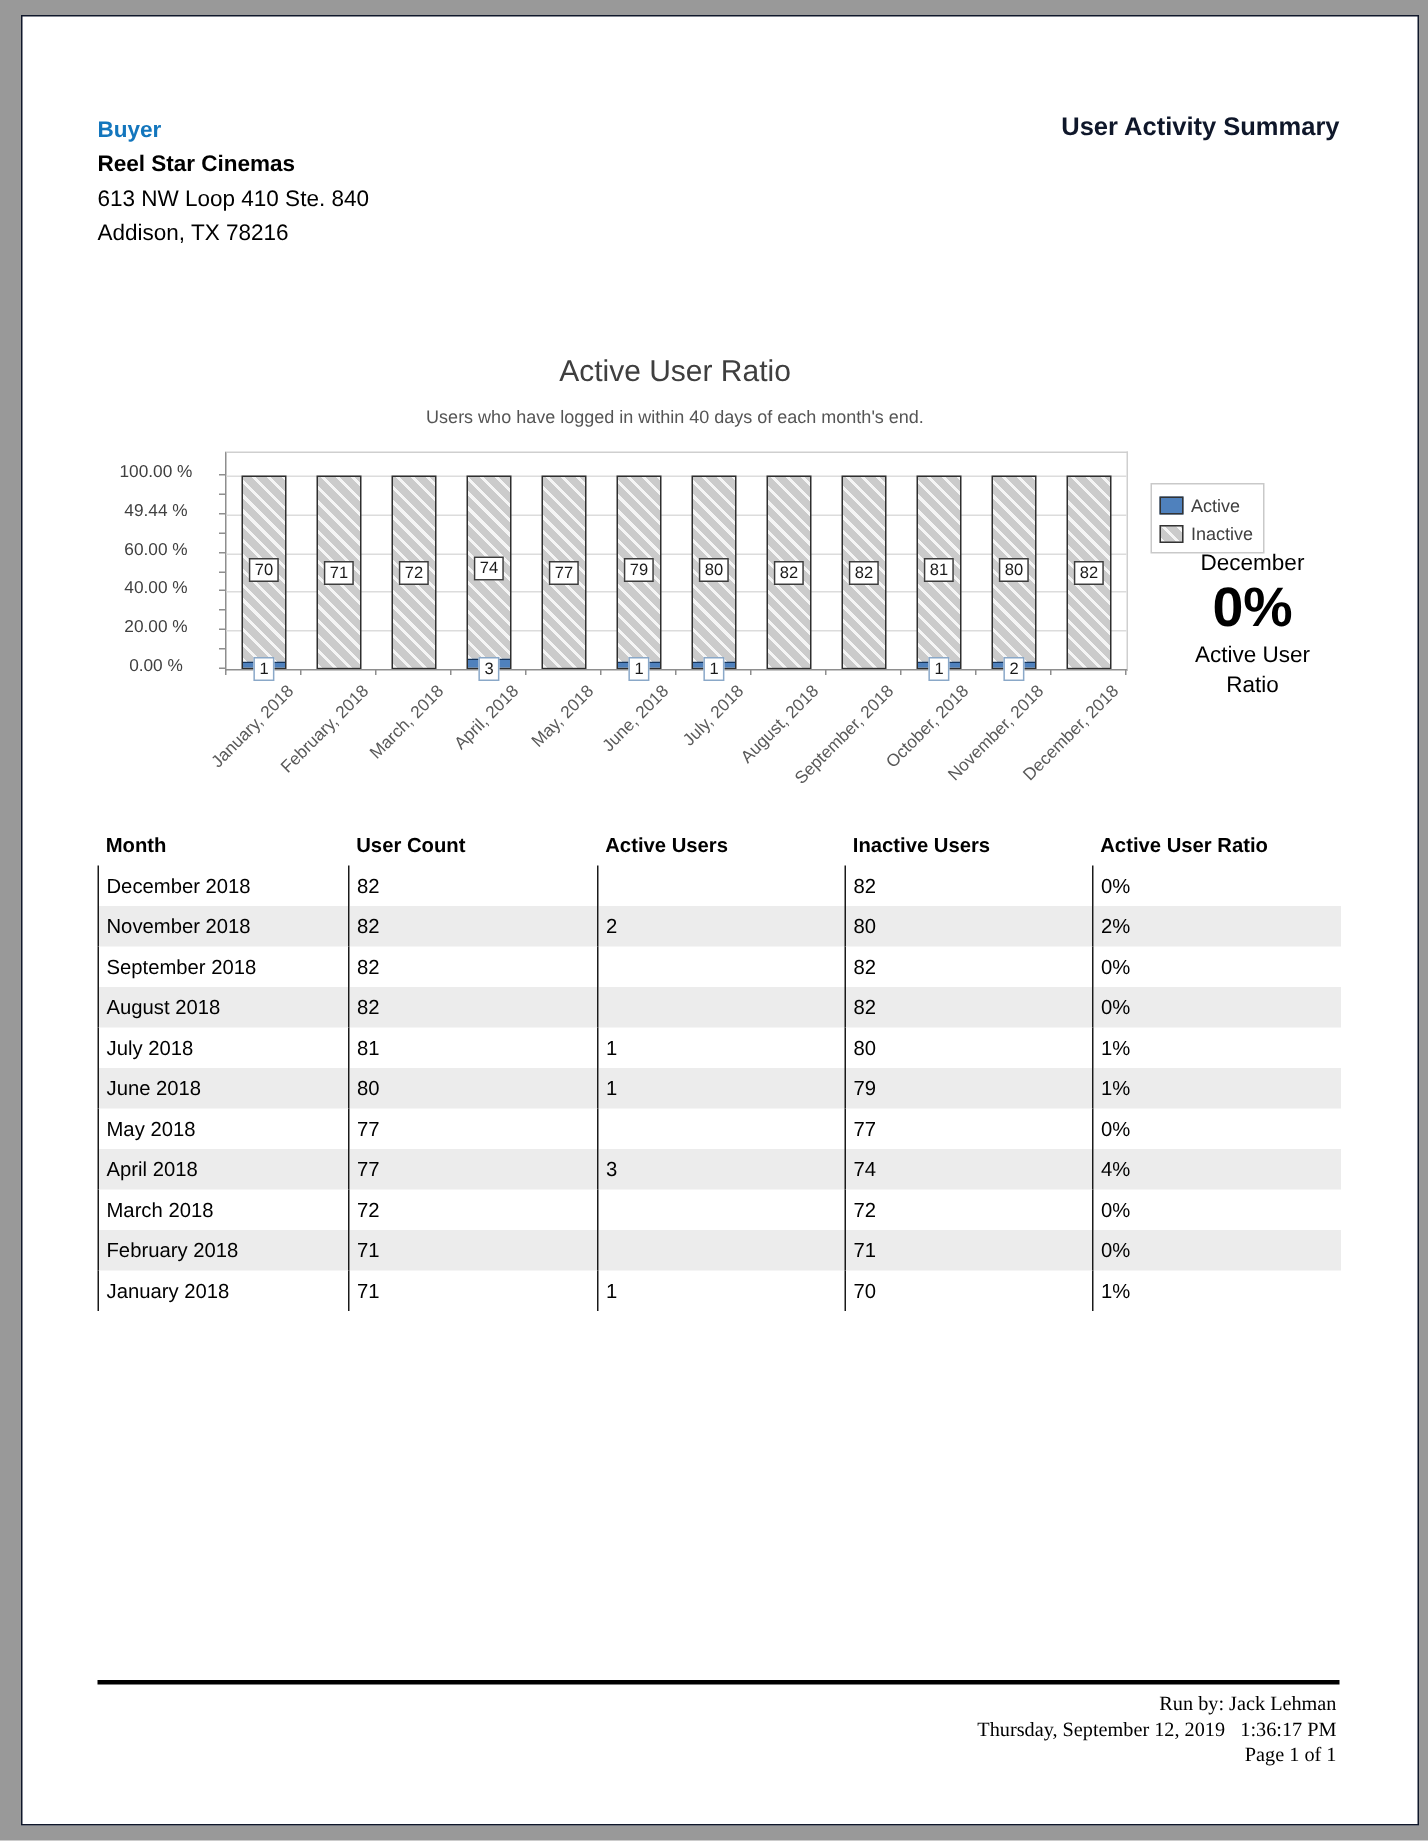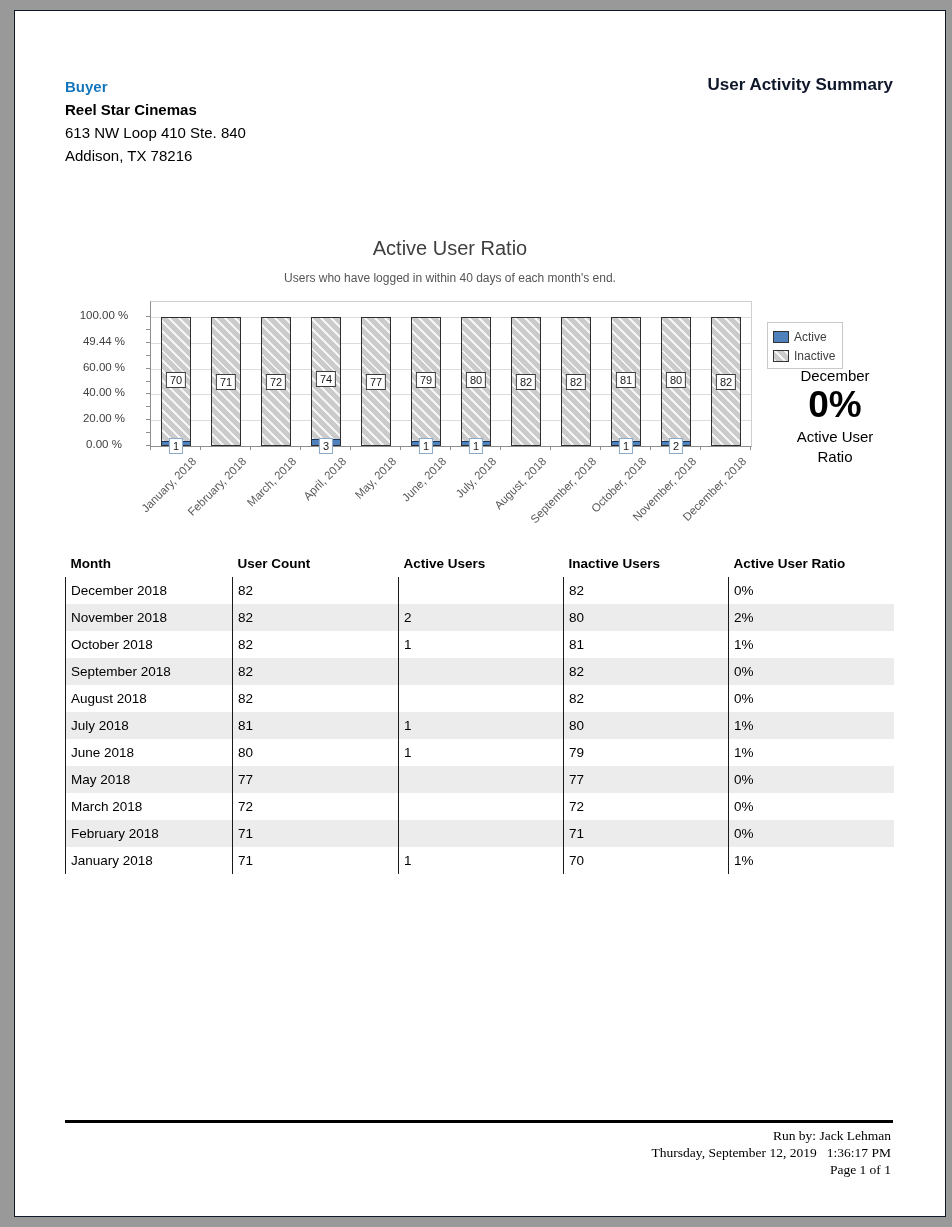--- a/index.html
+++ b/index.html
@@ -250,27 +250,20 @@
           <td>0%</td>
         </tr>
         <tr>
           <td>November 2018</td>
           <td>82</td>
           <td>2</td>
           <td>80</td>
           <td>2%</td>
         </tr>
         <tr>
-          <td>October 2018</td>
-          <td>82</td>
-          <td>1</td>
-          <td>81</td>
-          <td>1%</td>
-        </tr>
-        <tr>
           <td>September 2018</td>
           <td>82</td>
           <td></td>
           <td>82</td>
           <td>0%</td>
         </tr>
         <tr>
           <td>August 2018</td>
           <td>82</td>
           <td></td>
@@ -290,20 +283,27 @@
           <td>1</td>
           <td>79</td>
           <td>1%</td>
         </tr>
         <tr>
           <td>May 2018</td>
           <td>77</td>
           <td></td>
           <td>77</td>
           <td>0%</td>
+        </tr>
+        <tr>
+          <td>April 2018</td>
+          <td>77</td>
+          <td>3</td>
+          <td>74</td>
+          <td>4%</td>
         </tr>
         <tr>
           <td>March 2018</td>
           <td>72</td>
           <td></td>
           <td>72</td>
           <td>0%</td>
         </tr>
         <tr>
           <td>February 2018</td>

